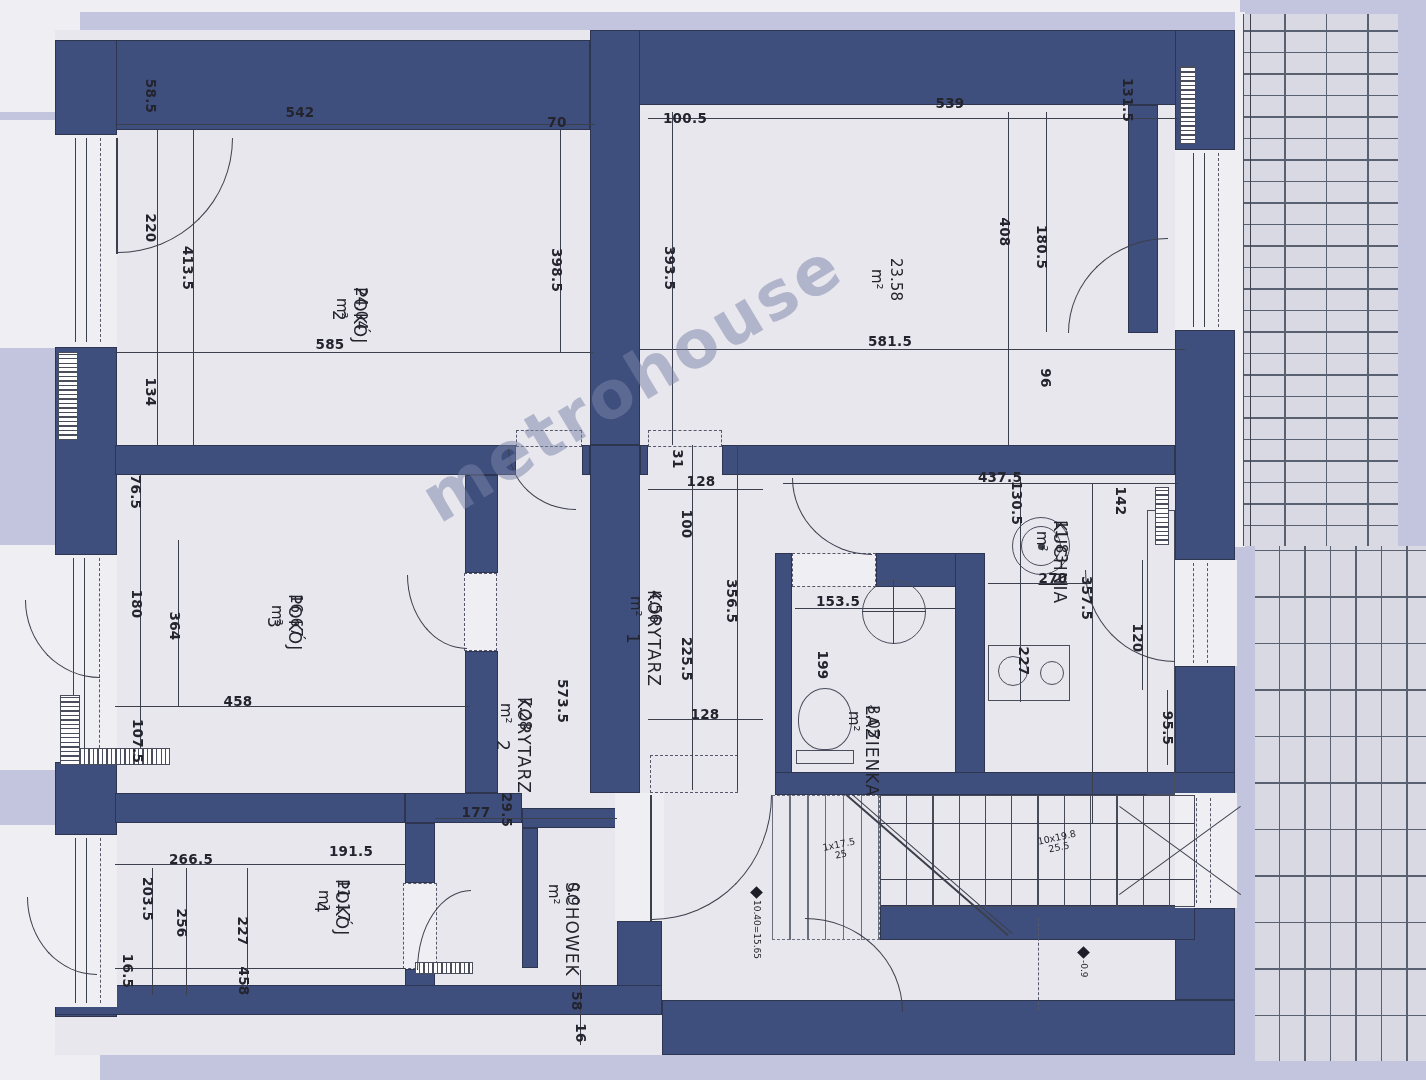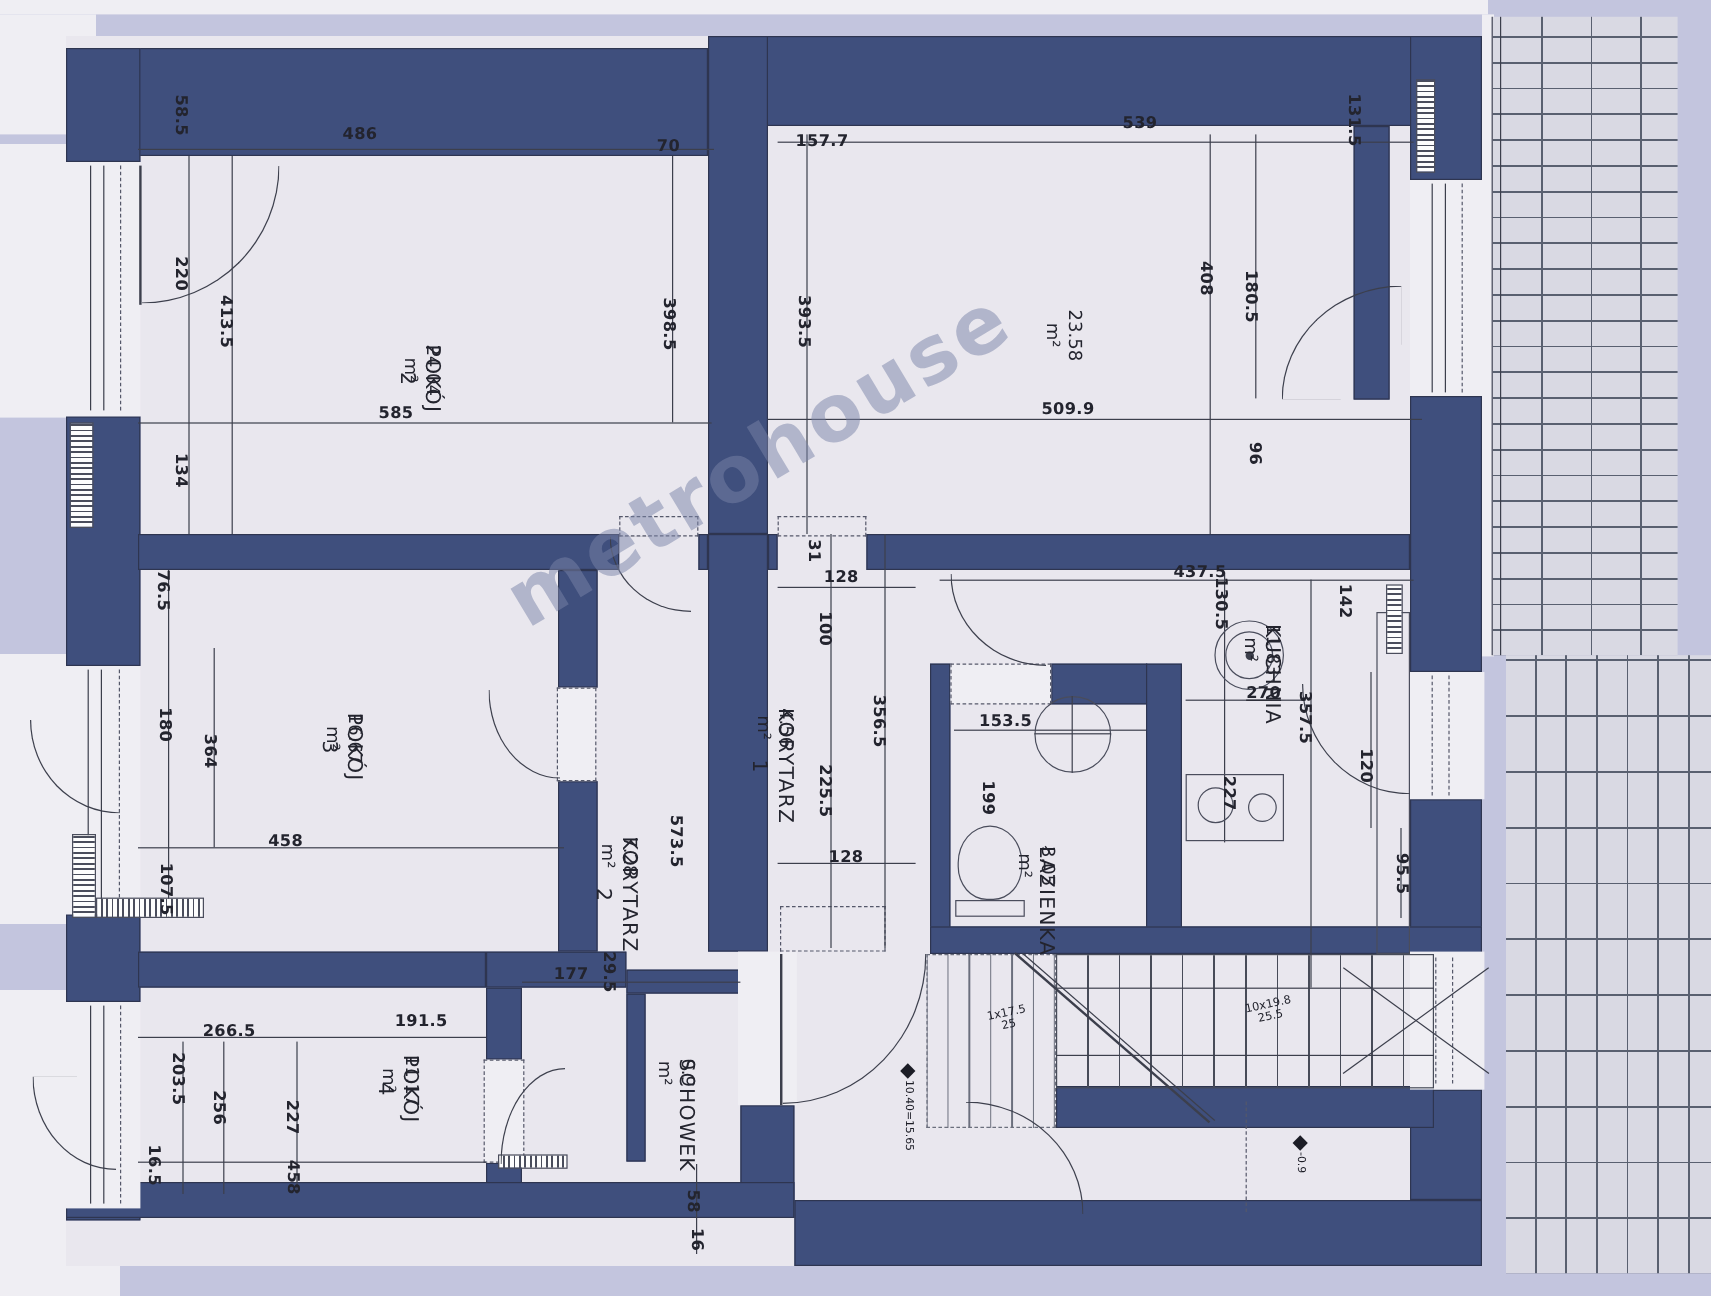--- a/index.html
+++ b/index.html
@@ -236,33 +236,33 @@
     </div>
     <div class="roomlbl" style="left: 582px; top: 882px; z-index: 30;">
       <span class="rn">SCHOWEK</span>
       <span class="ra">0.9 m²</span>
     </div>
     <div class="roomlbl" style="left: 352px; top: 879px; z-index: 30;">
       <span class="rn">POKÓJ 4</span>
       <span class="ra">11.17 m²</span>
     </div>
     <div class="dim v" style="left: 151px; top: 96px; z-index: 30;">58.5</div>
-    <div class="dim" style="left: 300px; top: 112px; z-index: 30;">486</div>
+    <div class="dim" style="left: 300px; top: 112px; z-index: 30;">542</div>
     <div class="dim" style="left: 557px; top: 122px; z-index: 30;">70</div>
-    <div class="dim" style="left: 685px; top: 118px; z-index: 30;">157.7</div>
+    <div class="dim" style="left: 685px; top: 118px; z-index: 30;">100.5</div>
     <div class="dim" style="left: 950px; top: 103px; z-index: 30;">539</div>
     <div class="dim v" style="left: 1128px; top: 100px; z-index: 30;">131.5</div>
     <div class="dim v" style="left: 151px; top: 228px; z-index: 30;">220</div>
     <div class="dim v" style="left: 188px; top: 268px; z-index: 30;">413.5</div>
     <div class="dim v" style="left: 557px; top: 270px; z-index: 30;">398.5</div>
     <div class="dim v" style="left: 670px; top: 268px; z-index: 30;">393.5</div>
     <div class="dim v" style="left: 1005px; top: 232px; z-index: 30;">408</div>
     <div class="dim v" style="left: 1042px; top: 247px; z-index: 30;">180.5</div>
     <div class="dim" style="left: 330px; top: 344px; z-index: 30;">585</div>
-    <div class="dim" style="left: 890px; top: 341px; z-index: 30;">509.9</div>
+    <div class="dim" style="left: 890px; top: 341px; z-index: 30;">581.5</div>
     <div class="dim v" style="left: 151px; top: 392px; z-index: 30;">134</div>
     <div class="dim v" style="left: 1046px; top: 378px; z-index: 30;">96</div>
     <div class="dim v" style="left: 136px; top: 492px; z-index: 30;">76.5</div>
     <div class="dim v" style="left: 678px; top: 459px; z-index: 30;">31</div>
     <div class="dim" style="left: 701px; top: 481px; z-index: 30;">128</div>
     <div class="dim v" style="left: 687px; top: 524px; z-index: 30;">100</div>
     <div class="dim" style="left: 1000px; top: 477px; z-index: 30;">437.5</div>
     <div class="dim v" style="left: 1017px; top: 503px; z-index: 30;">130.5</div>
     <div class="dim v" style="left: 1121px; top: 501px; z-index: 30;">142</div>
     <div class="dim v" style="left: 732px; top: 601px; z-index: 30;">356.5</div>

